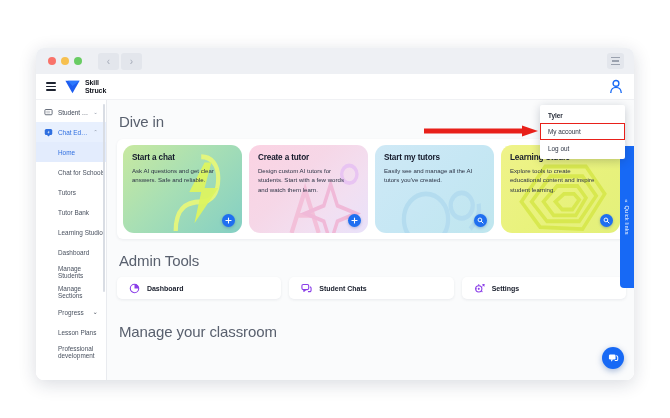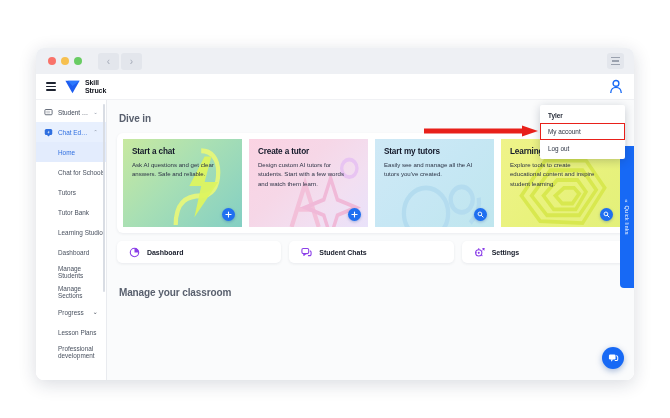--- a/index.html
+++ b/index.html
@@ -43,26 +43,26 @@
   .sb-row .lbl{flex:1 1 auto;white-space:nowrap;overflow:hidden;text-overflow:ellipsis;}
   .sb-row .chev{font-size:5.5px;color:#9aa2b1;margin-left:4px;}
   .sb-row.active{background:#e8f0fe;color:#2f6fe0;}
   .sb-row.active .lbl{color:#2f6fe0;font-weight:500;}
   .sb-sub{height:20px;display:flex;align-items:center;padding-left:22px;font-size:6.4px;color:#49515f;cursor:pointer;}
   .sb-sub.sel{background:#e3ecfd;color:#2f6fe0;font-weight:500;}
   .sb-scroll{position:absolute;right:1px;top:4px;width:2px;height:188px;background:#d9dde4;border-radius:2px;}
 
   .content{flex:1 1 auto;background:#fafbfc;position:relative;overflow:hidden;}
 
-  .section-title{font-size:10px;font-weight:bold;color:#59606e;padding:13px 0 0 12px;letter-spacing:-.1px;}
+  .section-title{font-size:15px;font-weight:normal;color:#59606e;padding:13px 0 0 12px;letter-spacing:-.1px;}
 
   
   .cards-wrap{margin:9px 8px 0 10px;background:#ffffff;border-radius:6px;padding:6px;box-shadow:0 1px 3px rgba(30,40,70,.07);}
   .cards{display:flex;gap:7px;}
-  .card{position:relative;flex:1 1 0;height:88px;border-radius:0;overflow:hidden;padding:8px 9px;box-sizing:border-box;cursor:pointer;}
+  .card{position:relative;flex:1 1 0;height:88px;border-radius:11px;overflow:hidden;padding:8px 9px;box-sizing:border-box;cursor:pointer;}
   .card h3{margin:0 0 4px 0;font-size:8.2px;font-weight:bold;color:#14192a;letter-spacing:-.15px;position:relative;z-index:2;}
   .card p{margin:0;font-size:6.1px;line-height:9.4px;color:#2c3345;position:relative;z-index:2;max-width:92%;}
   .card .deco{position:absolute;inset:0;z-index:1;}
   .fab{position:absolute;right:7px;bottom:6px;width:13px;height:13px;border-radius:50%;background:#1f6ff0;
        display:flex;align-items:center;justify-content:center;z-index:3;box-shadow:0 1px 3px rgba(0,60,160,.3);}
   .c-green{background:linear-gradient(135deg,#c8e9a0 0%,#a8dfb4 45%,#84cfc4 100%);}
   .c-pink{background:linear-gradient(135deg,#fbd3e3 0%,#f6d7e7 40%,#f2dff1 70%,#e9e2fa 100%);}
   .c-blue{background:linear-gradient(135deg,#cfe9f6 0%,#c6e7f4 50%,#bfe6ee 100%);}
   .c-yellow{background:linear-gradient(135deg,#eff38a 0%,#e9f27d 50%,#e3f07a 100%);}
 
@@ -282,20 +282,21 @@
                 <svg viewBox="0 0 12 12" width="7" height="7">
                   <circle cx="5" cy="5" r="3.2" fill="none" stroke="#fff" stroke-width="1.6"></circle>
                   <path d="M7.5 7.5 L10.4 10.4" stroke="#fff" stroke-width="1.7" stroke-linecap="round"></path>
                 </svg>
               </div>
             </div>
 
           </div>
         </div>
 
+        <div class="section-title">Admin Tools</div>
 
         <div class="tools">
           <div class="tool">
             <span class="ti">
               <svg viewBox="0 0 12 12" width="11" height="11">
                 <path d="M6 6 L6 1.2 A4.8 4.8 0 0 1 10.8 6 Z" fill="#8b3fe8"></path>
                 <path d="M6 6 m-4.6 0 a4.6 4.6 0 1 0 9.2 0 a4.6 4.6 0 1 0 -9.2 0" fill="none" stroke="#8b3fe8" stroke-width="1.2"></path>
               </svg>
             </span>
             <span class="tl">Dashboard</span>

